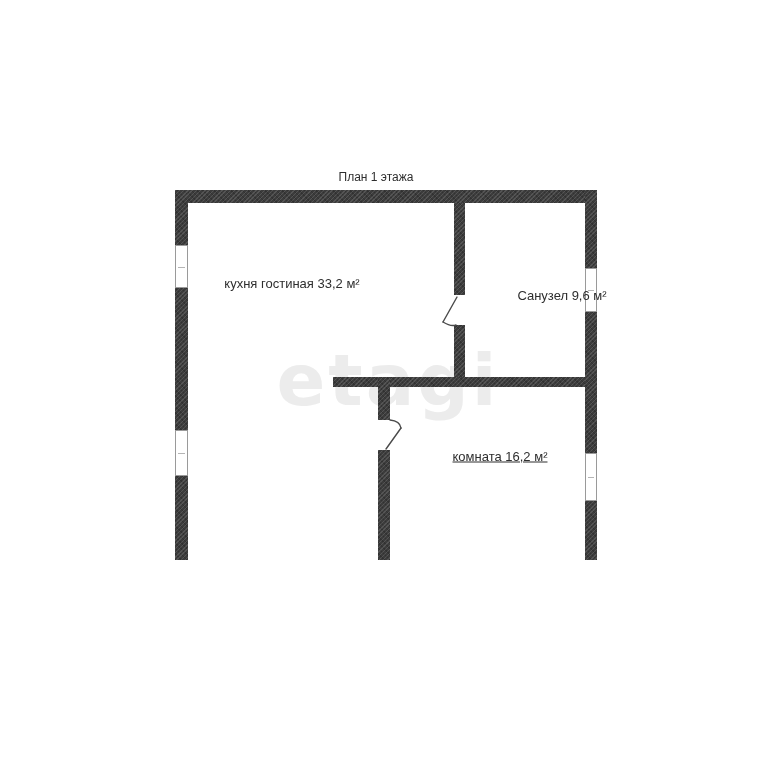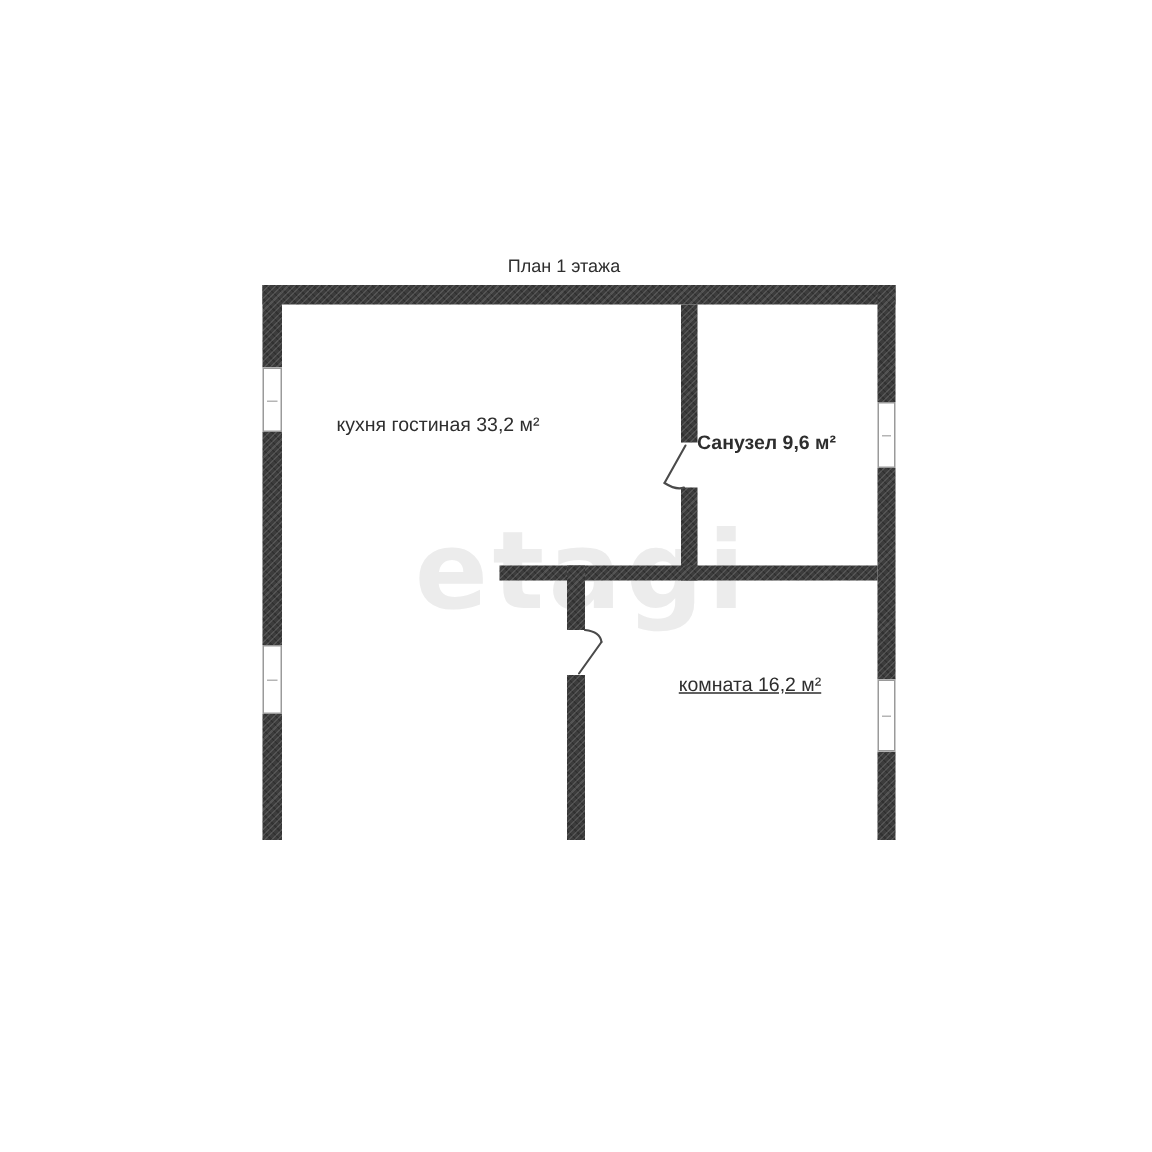--- a/index.html
+++ b/index.html
@@ -35,21 +35,21 @@
   }
   .plan-title{
     position:absolute;left:376px;top:177px;transform:translate(-50%,-50%);
     font-size:12px;color:#2e2e2e;white-space:nowrap;z-index:5;
   }
   .room-label{
     position:absolute;transform:translate(-50%,-50%);
     font-size:13px;color:#2e2e2e;white-space:nowrap;z-index:5;margin-left:10px;
   }
   .label-kitchen{left:282px;top:283px;}
-  .label-bath{left:501px;top:295px;font-weight:bold;}
+  .label-bath{left:552px;top:295px;}
   .label-room{left:490px;top:456px;text-decoration:underline;}
 </style>
 </head>
 <body>
 
 <div class="canvas">
 
   <div class="watermark">etagi</div>
 
   <div class="wall" style="left:175px;top:190px;width:422px;height:13px;"></div>

